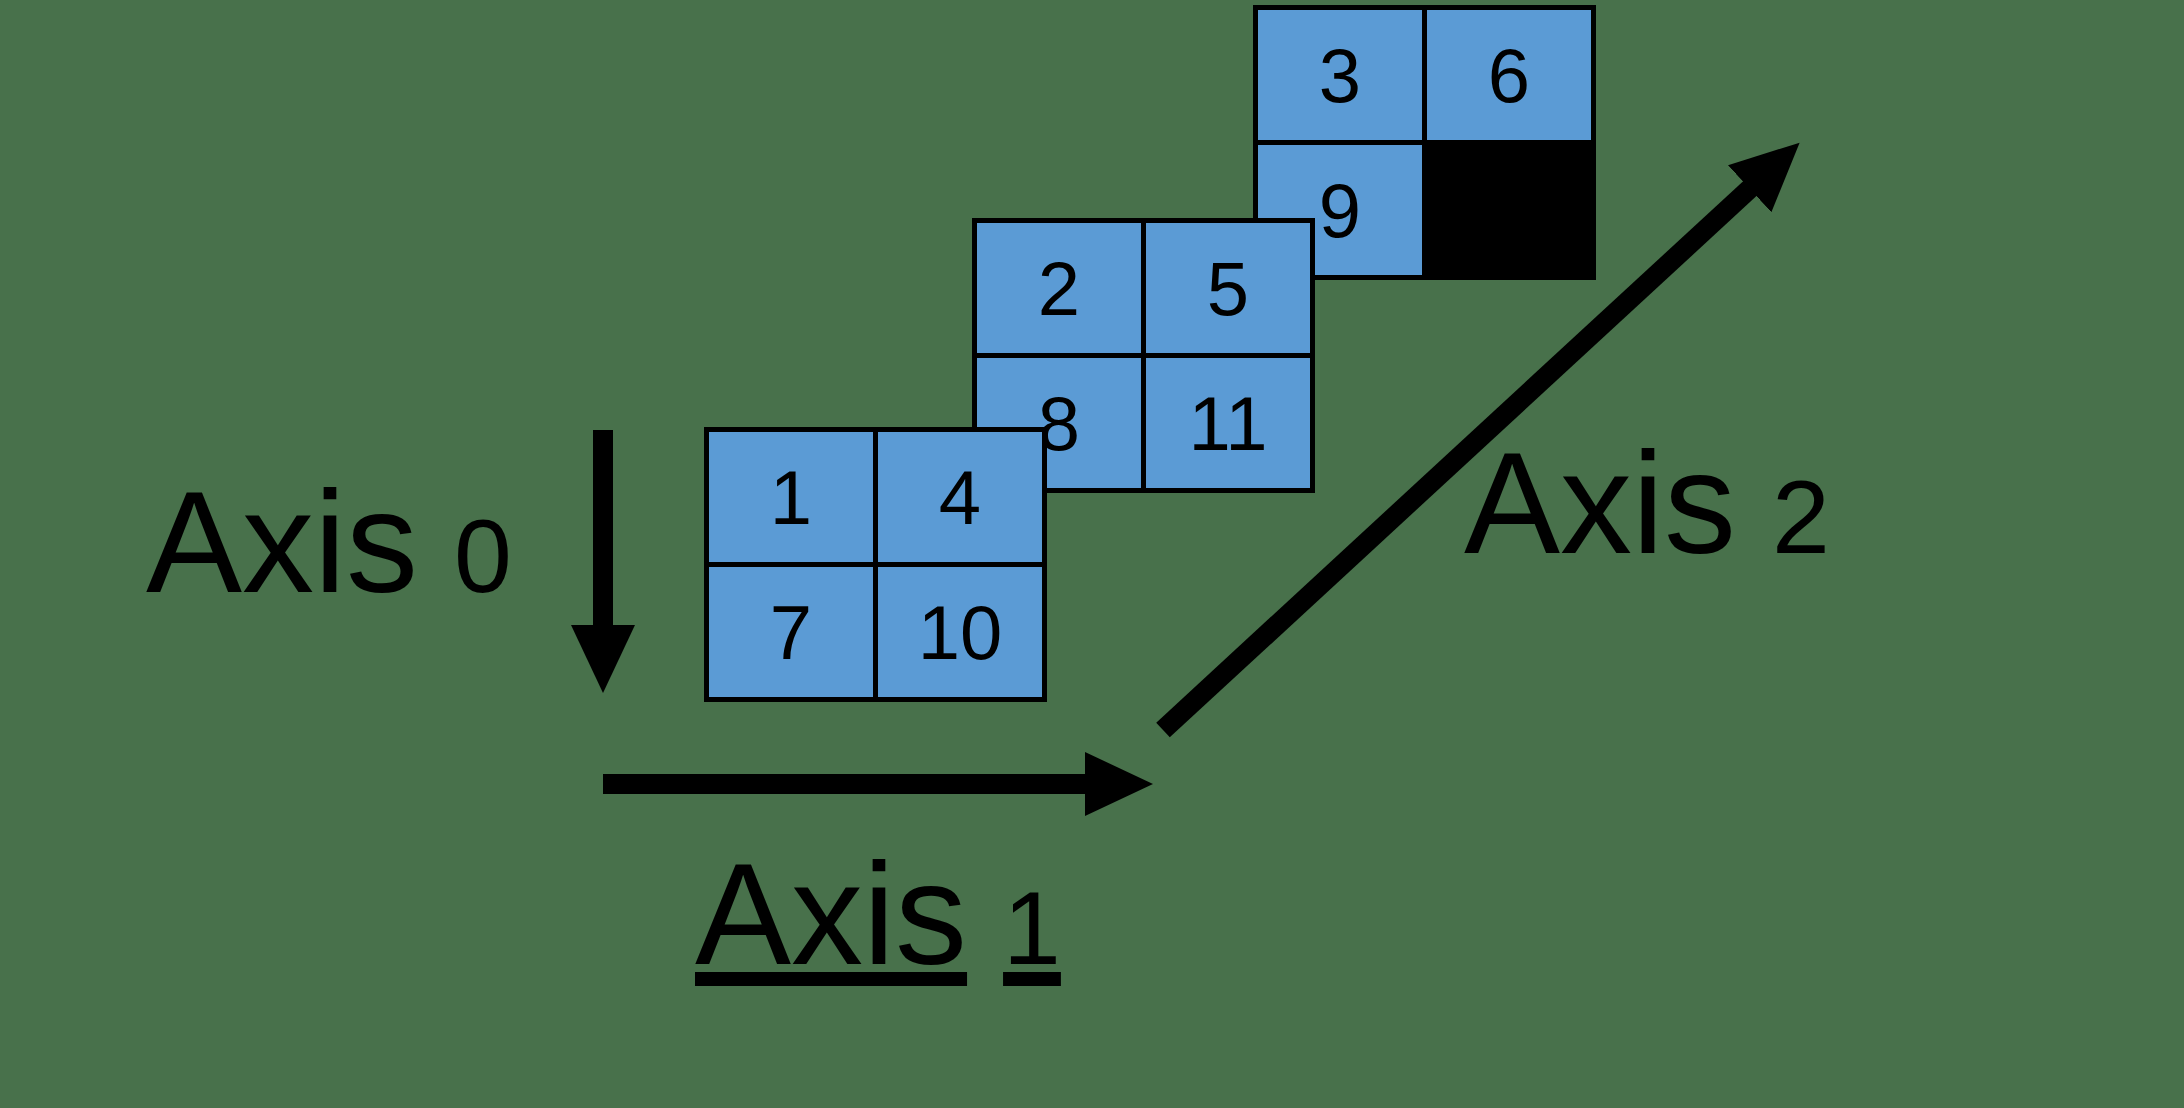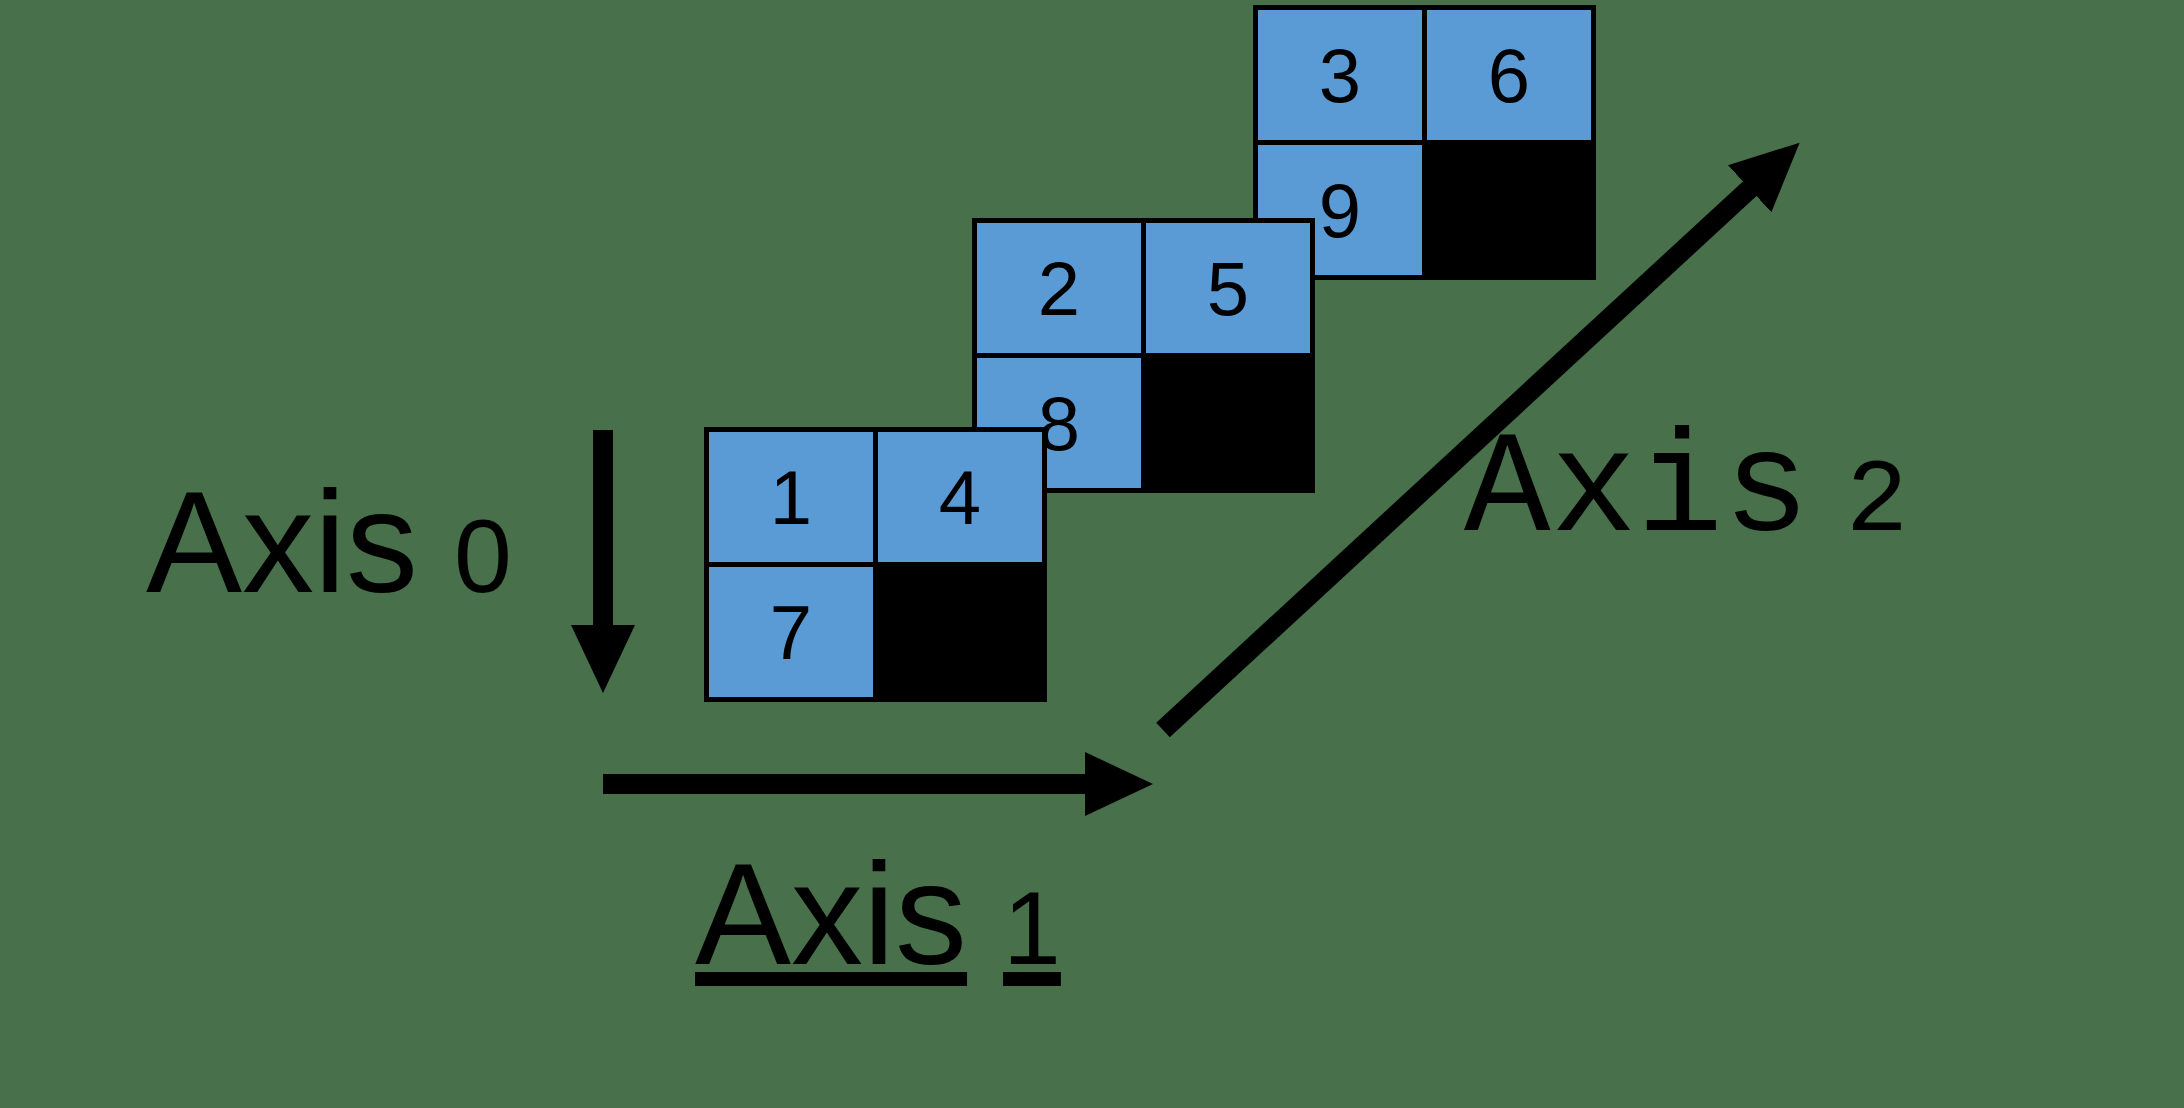--- a/index.html
+++ b/index.html
@@ -41,21 +41,21 @@
     white-space:nowrap;
     z-index:6;
     letter-spacing:0;
   }
   .axis-label .digit{
     font-size:104px;
     margin-left:36px;
   }
   .axis-label.a0{left:110px;top:471px;margin-left:36px;}
   .axis-label.a1{left:695px;top:843px;text-decoration:underline;}
-  .axis-label.a2{left:1464px;top:420px;font-family:Liberation Mono, monospace;}
+  .axis-label.a2{left:1464px;top:432px;}
 </style>
 </head>
 <body>
 
 <div id="canvas">
 
   <svg id="arrow-layer" width="2184" height="1108" viewBox="0 0 2184 1108">
     <defs>
       <marker id="ah" markerWidth="4" markerHeight="4" refX="0.5" refY="1.6" orient="auto" markerUnits="strokeWidth">
         <path d="M0,0 L3.4,1.6 L0,3.2 Z" fill="#000"></path>
@@ -69,26 +69,28 @@
   <div class="slice back">
     <div class="cell">3</div>
     <div class="cell">6</div>
     <div class="cell">9</div>
   </div>
 
   <div class="slice middle">
     <div class="cell">2</div>
     <div class="cell">5</div>
     <div class="cell">8</div>
+    <div class="cell">11</div>
   </div>
 
   <div class="slice front">
     <div class="cell">1</div>
     <div class="cell">4</div>
     <div class="cell">7</div>
+    <div class="cell">10</div>
   </div>
 
   <div class="axis-label a0">
     <span>Axis</span><span class="digit">0</span>
   </div>
   <div class="axis-label a1">
     <span>Axis</span><span class="digit">1</span>
   </div>
   <div class="axis-label a2">
     <span>Axis</span><span class="digit">2</span>

